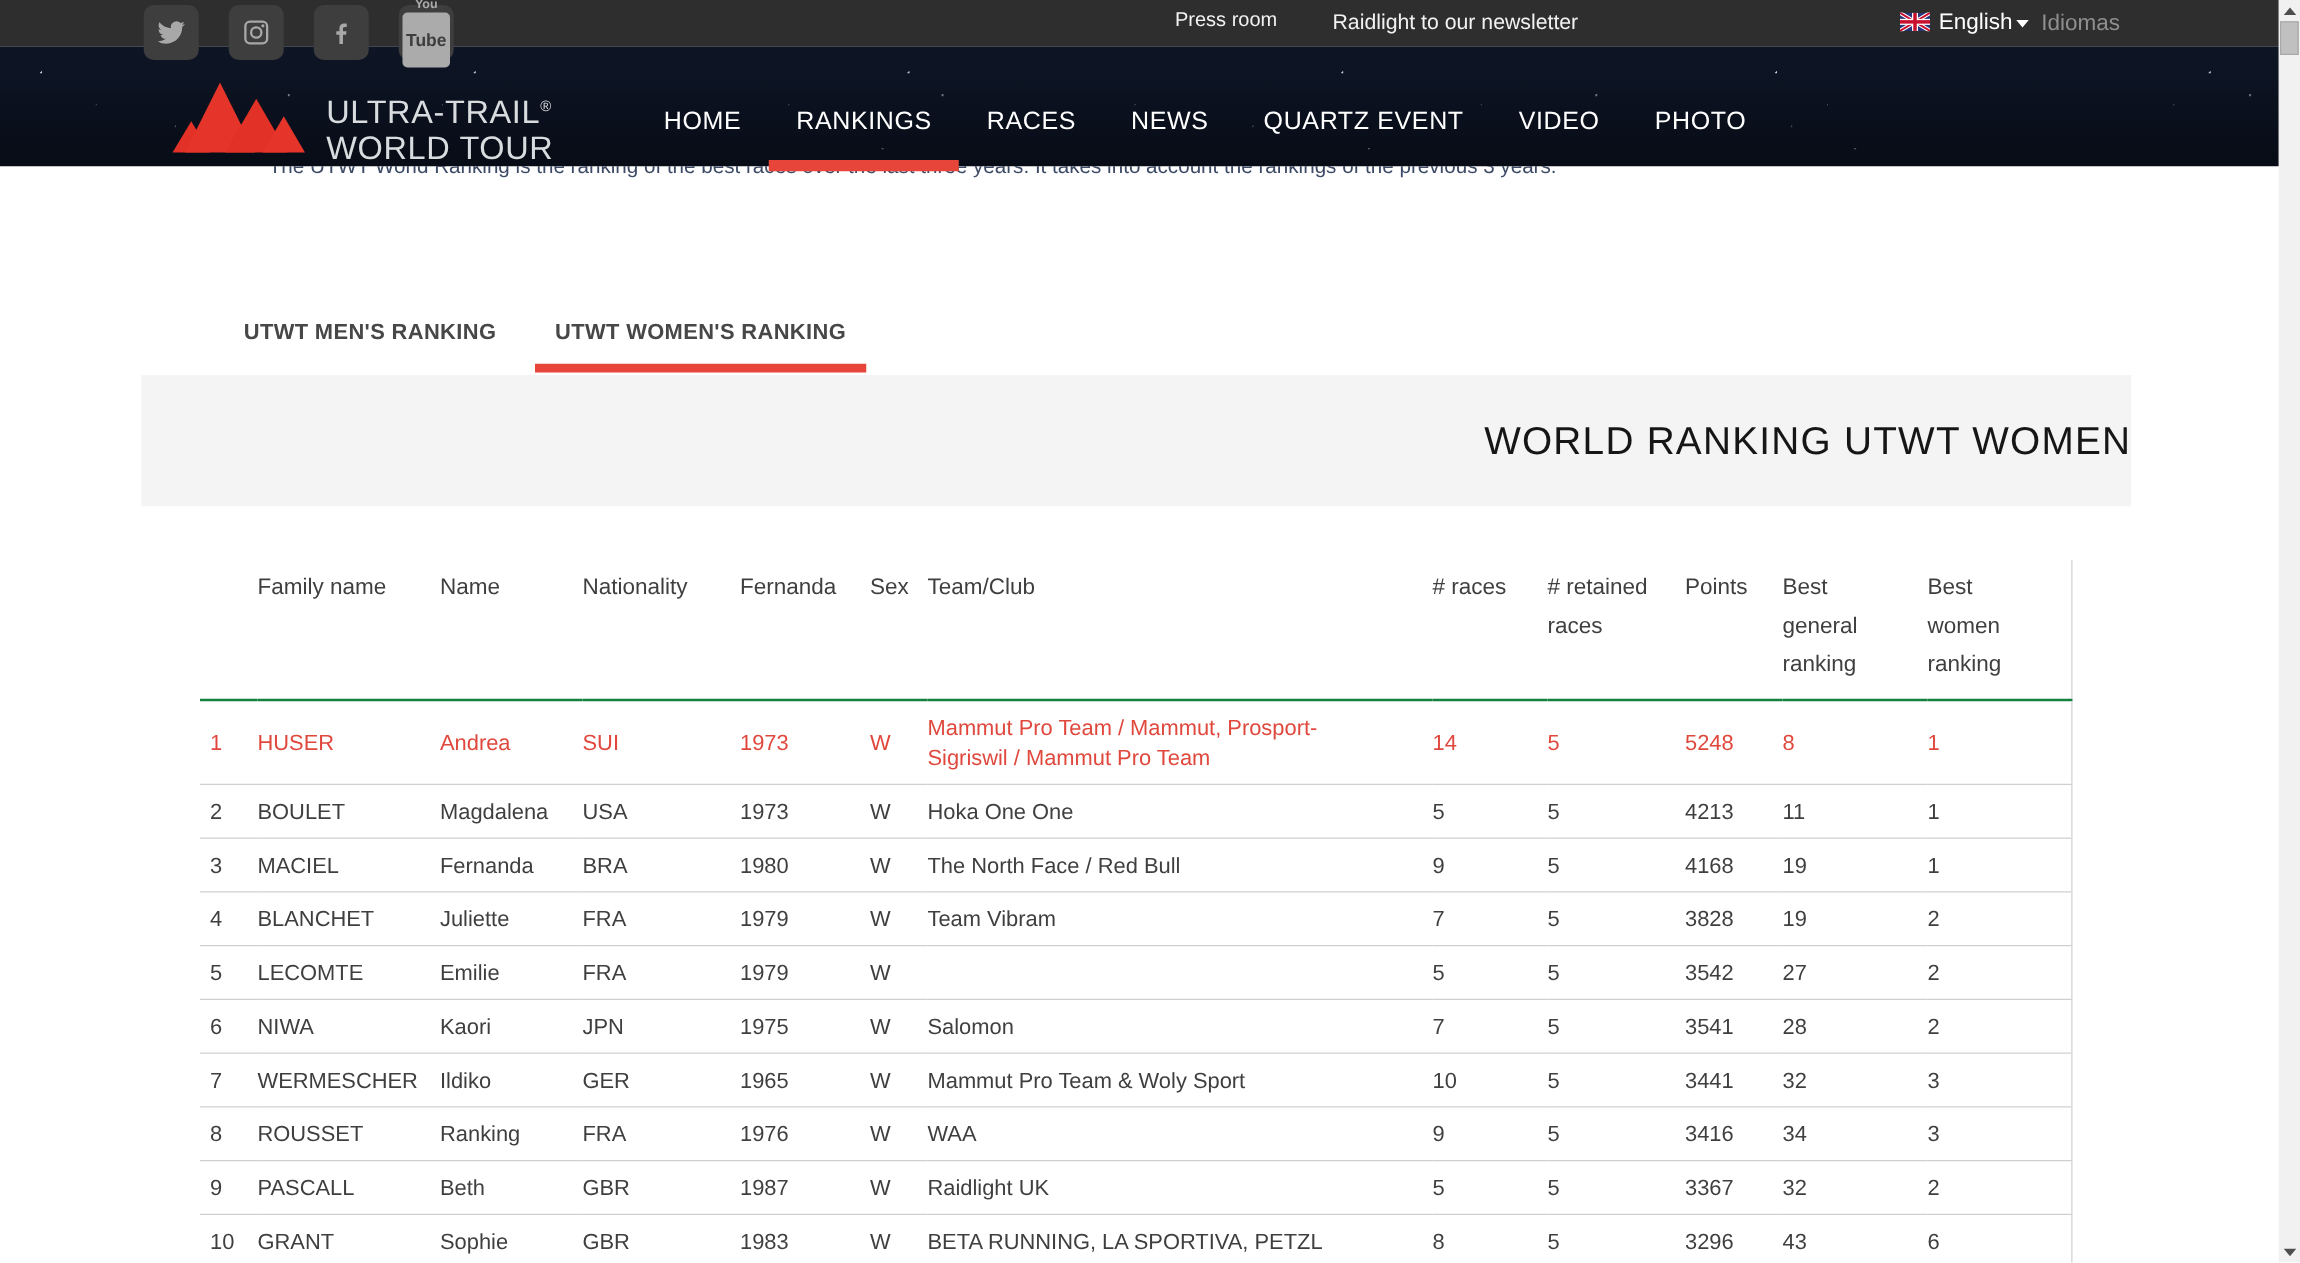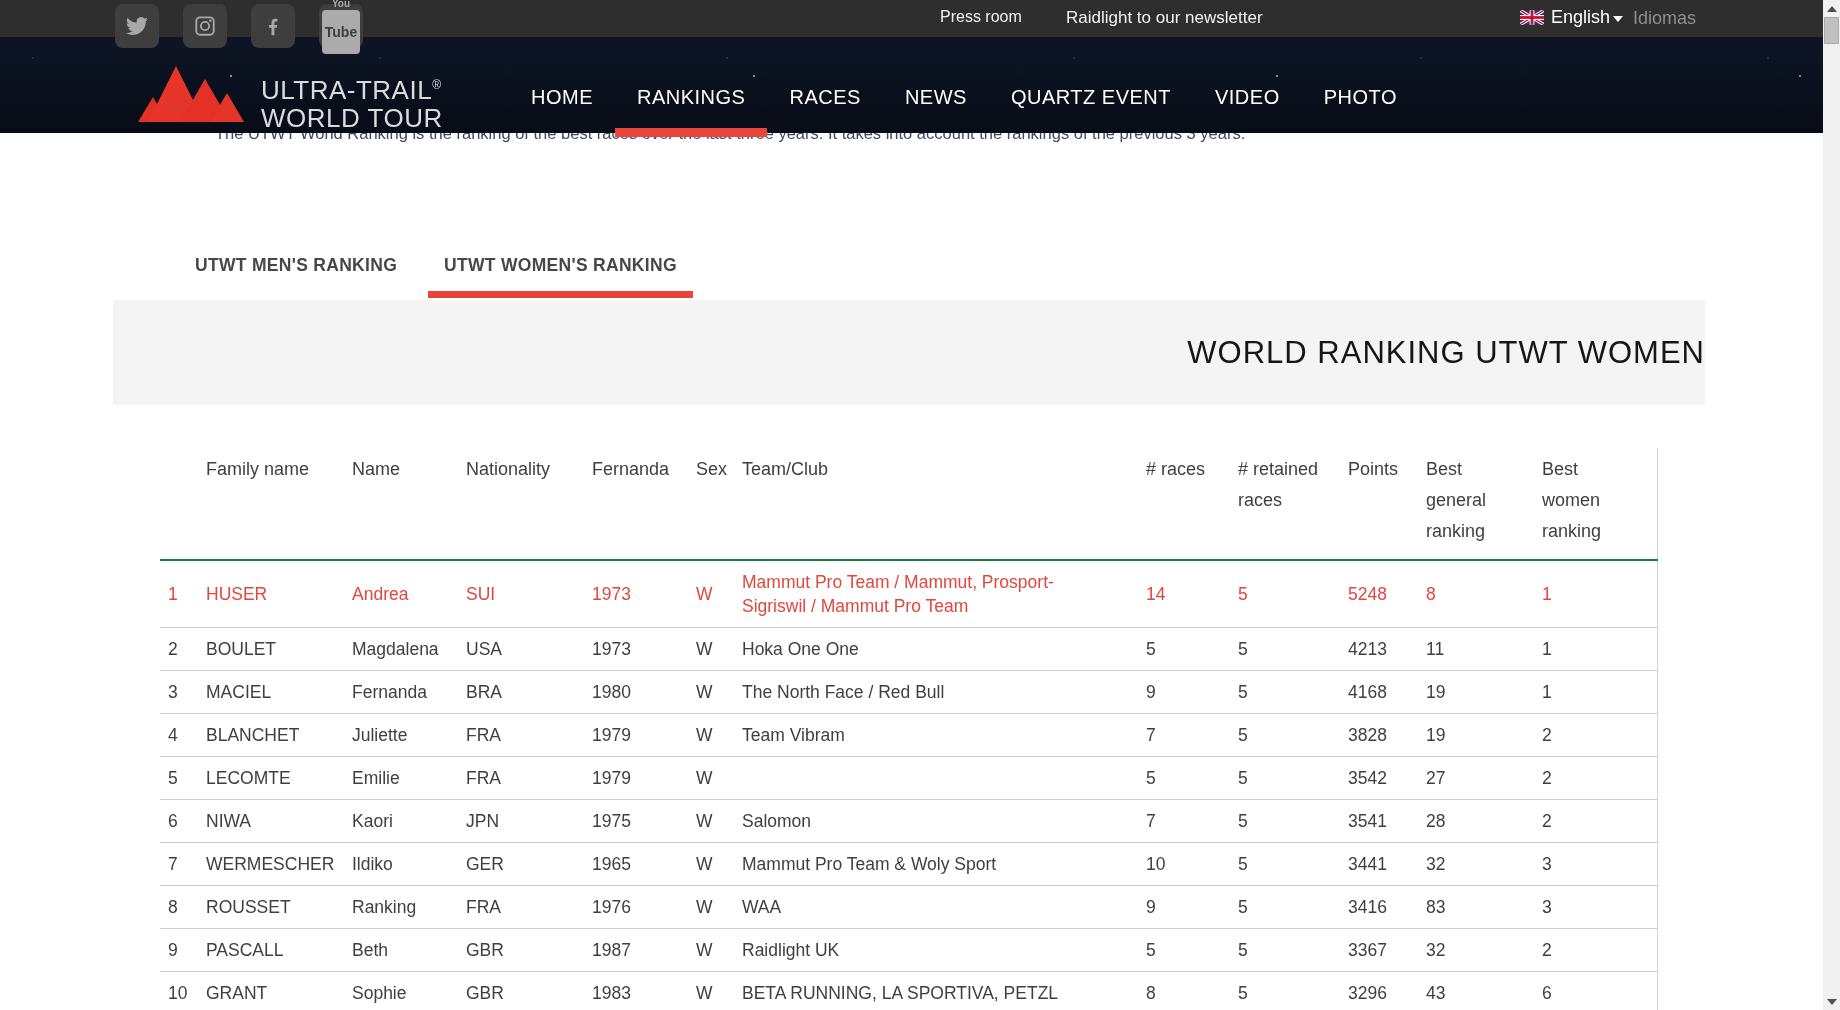--- a/index.html
+++ b/index.html
@@ -293,21 +293,21 @@
           <td>8</td>
           <td>ROUSSET</td>
           <td>Ranking</td>
           <td>FRA</td>
           <td>1976</td>
           <td>W</td>
           <td class="team">WAA</td>
           <td>9</td>
           <td>5</td>
           <td>3416</td>
-          <td>83</td>
+          <td>34</td>
           <td>3</td>
         </tr>
         <tr>
           <td>9</td>
           <td>PASCALL</td>
           <td>Beth</td>
           <td>GBR</td>
           <td>1987</td>
           <td>W</td>
           <td class="team">Raidlight UK</td>

